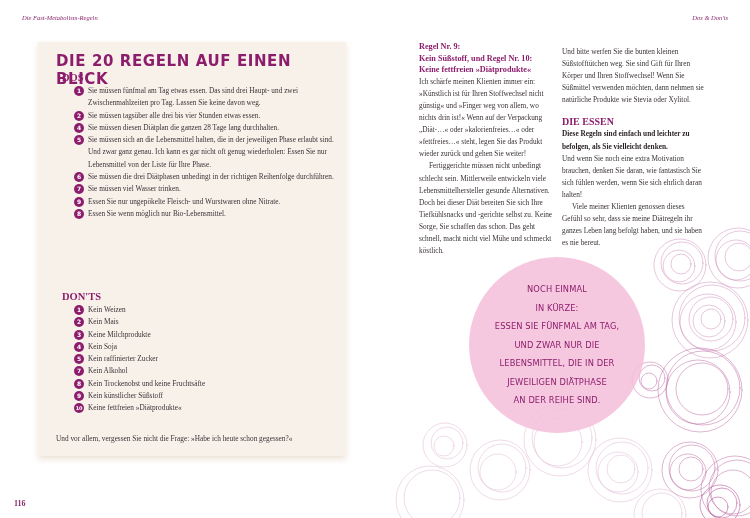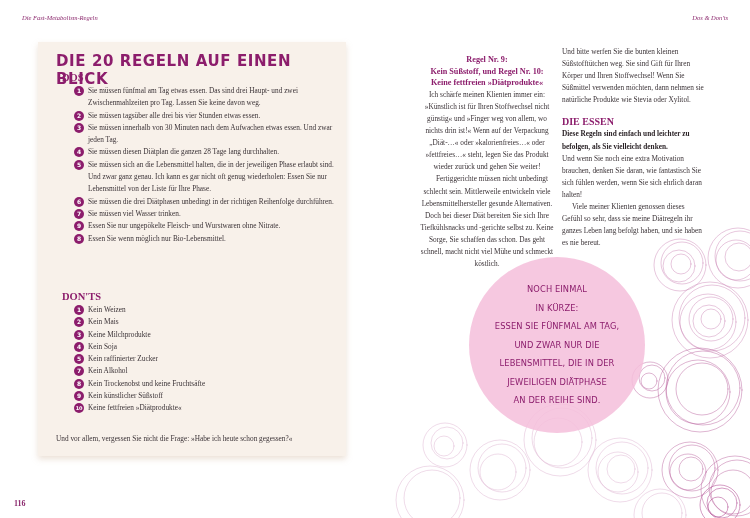--- a/index.html
+++ b/index.html
@@ -148,21 +148,20 @@
   </g>
 </svg>
 
 <div class="rules-box">
   <div class="box-title">DIE 20 REGELN AUF EINEN BLICK</div>
 
   <div class="section-heading" style="top:30px;">DOS</div>
   <ul class="rule-list" style="top:43px;">
     <li class="rule-item"><span class="rule-badge">1</span><span>Sie müssen fünfmal am Tag etwas essen. Das sind drei Haupt- und zwei Zwischenmahlzeiten pro Tag. Lassen Sie keine davon weg.</span></li>
     <li class="rule-item"><span class="rule-badge">2</span><span>Sie müssen tagsüber alle drei bis vier Stunden etwas essen.</span></li>
-    <li class="rule-item"><span class="rule-badge">3</span><span>Sie müssen innerhalb von 30 Minuten nach dem Aufwachen etwas essen. Und zwar jeden Tag.</span></li>
     <li class="rule-item"><span class="rule-badge">4</span><span>Sie müssen diesen Diätplan die ganzen 28 Tage lang durchhalten.</span></li>
     <li class="rule-item"><span class="rule-badge">5</span><span>Sie müssen sich an die Lebensmittel halten, die in der jeweiligen Phase erlaubt sind. Und zwar ganz genau. Ich kann es gar nicht oft genug wiederholen: Essen Sie nur Lebensmittel von der Liste für Ihre Phase.</span></li>
     <li class="rule-item"><span class="rule-badge">6</span><span>Sie müssen die drei Diätphasen unbedingt in der richtigen Reihenfolge durchführen.</span></li>
     <li class="rule-item"><span class="rule-badge">7</span><span>Sie müssen viel Wasser trinken.</span></li>
     <li class="rule-item"><span class="rule-badge">9</span><span>Essen Sie nur ungepökelte Fleisch- und Wurstwaren ohne Nitrate.</span></li>
     <li class="rule-item"><span class="rule-badge">8</span><span>Essen Sie wenn möglich nur Bio-Lebensmittel.</span></li>
   </ul>
 
   <div class="section-heading" style="top:249px;">DON'TS</div>
   <ul class="rule-list" style="top:262px;">
@@ -175,21 +174,21 @@
     <li class="rule-item"><span class="rule-badge">8</span><span>Kein Trockenobst und keine Fruchtsäfte</span></li>
     <li class="rule-item"><span class="rule-badge">9</span><span>Kein künstlicher Süßstoff</span></li>
     <li class="rule-item"><span class="rule-badge two-digit">10</span><span>Keine fettfreien »Diätprodukte«</span></li>
   </ul>
 
   <div class="closing-line">Und vor allem, vergessen Sie nicht die Frage: »Habe ich heute schon gegessen?«</div>
 </div>
 
 <div class="page-number">116</div>
 
-<div class="col" style="left:419px; top:54px; width:136px;text-align:center;">
+<div class="col" style="left:419px; top:41px; width:136px;">
   <div class="col-heading">
     <div>Regel Nr. 9:</div>
     <div>Kein Süßstoff, und Regel Nr. 10:</div>
     <div>Keine fettfreien »Diätprodukte«</div>
   </div>
   <p>Ich schärfe meinen Klienten immer ein: »Künstlich ist für Ihren Stoffwechsel nicht günstig« und »Finger weg von allem, wo nichts drin ist!« Wenn auf der Verpackung „Diät-…« oder »kalorienfreies…« oder »fettfreies…« steht, legen Sie das Produkt wieder zurück und gehen Sie weiter!</p>
   <p class="indent">Fertiggerichte müssen nicht unbedingt schlecht sein. Mittlerweile entwickeln viele Lebensmittelhersteller gesunde Alternati­ven. Doch bei dieser Diät bereiten Sie sich Ihre Tiefkühlsnacks und -gerichte selbst zu. Keine Sorge, Sie schaffen das schon. Das geht schnell, macht nicht viel Mühe und schmeckt köstlich.</p>
 </div>
 
 <div class="col" style="left:562px; top:46px; width:142px;">

